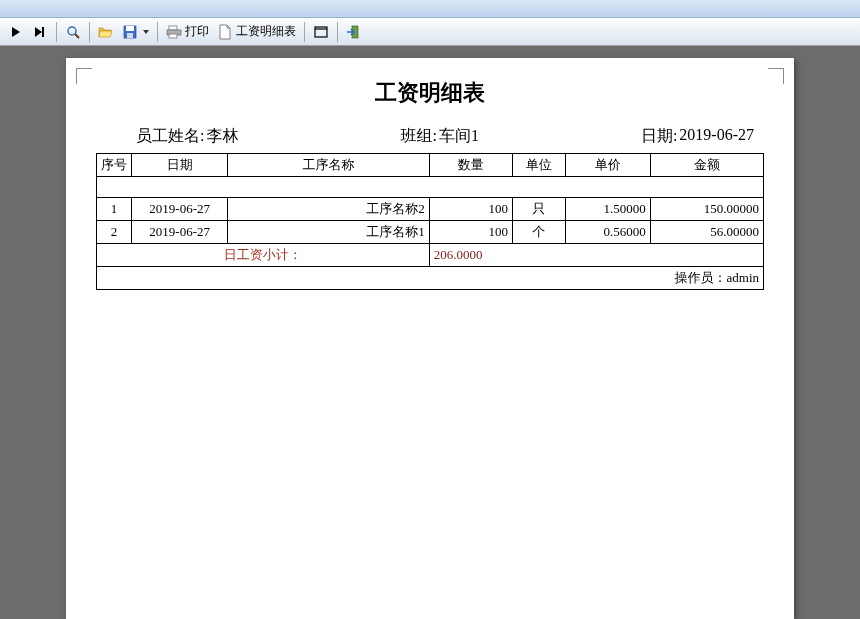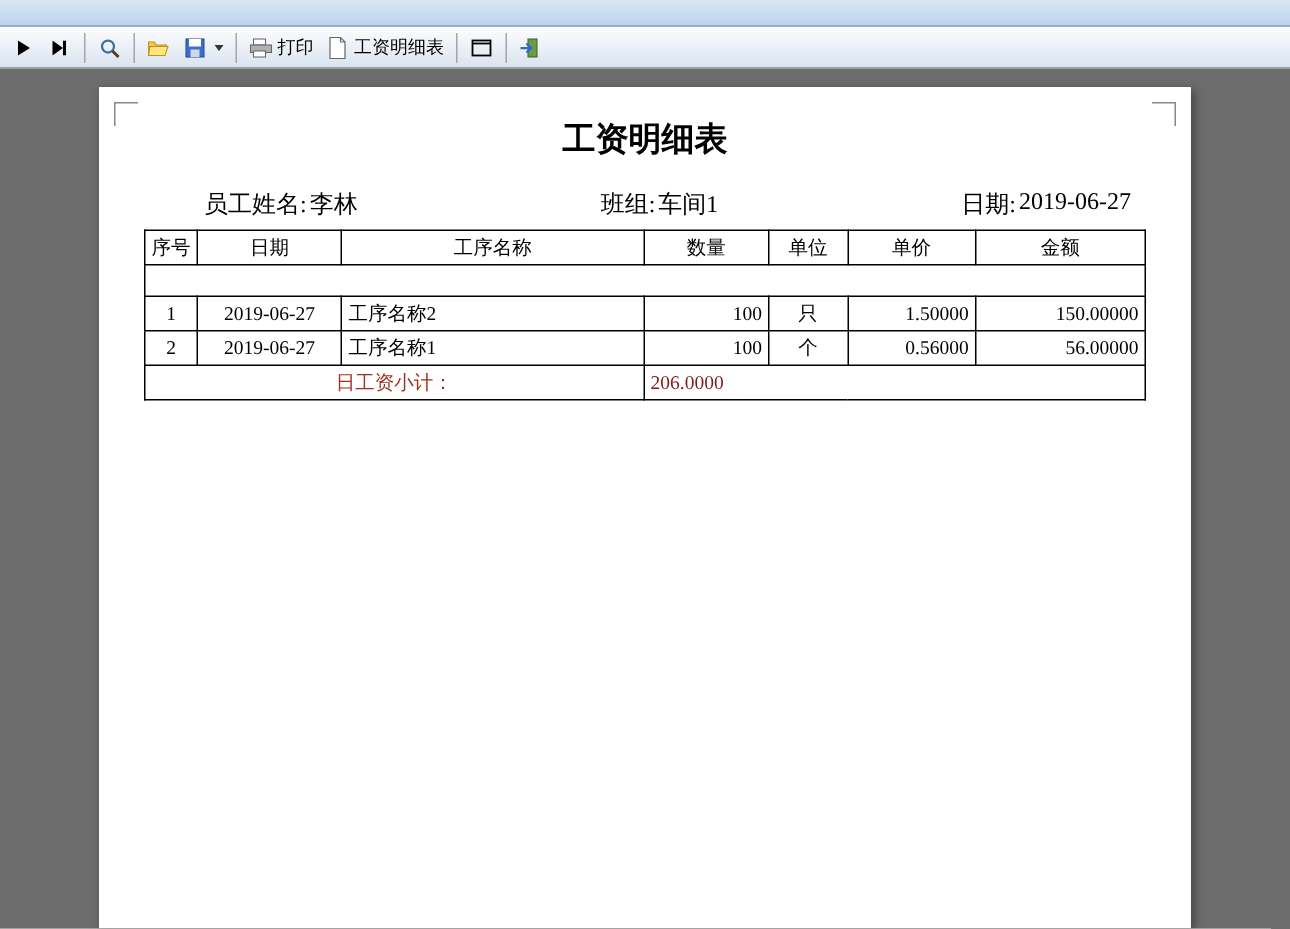--- a/index.html
+++ b/index.html
@@ -92,21 +92,21 @@
     }
     table.report th, table.report td {
       border: 1px solid #000;
       padding: 2px 4px;
       height: 20px;
       white-space: nowrap;
     }
     table.report th { font-weight: normal; text-align: center; }
     .col-idx { width: 28px; text-align: center; }
     .col-date { width: 100px; text-align: center; }
-    .col-name { width: 220px; text-align: left; }
+    .col-name { width: 220px; text-align: right; }
     .col-qty { width: 90px; text-align: right; }
     .col-unit { width: 55px; text-align: center; }
     .col-price { width: 90px; text-align: right; }
     .col-amount { width: 120px; text-align: right; }
     .blank-row td { height: 22px; border-left: 1px solid #000; border-right: 1px solid #000; border-top:1px solid #000; border-bottom:1px solid #000;}
     .subtotal-label { text-align: center; color: #a03020; }
     .subtotal-val { text-align: left; color: #7f1d1d; }
     .operator-row td {
       border-left: none; border-right: none; border-bottom: none; border-top: 1px solid #000;
       text-align: right;
@@ -256,16 +256,21 @@
           <td class="col-name">工序名称1</td>
           <td class="col-qty">100</td>
           <td class="col-unit">个</td>
           <td class="col-price">0.56000</td>
           <td class="col-amount">56.00000</td>
         </tr>
         <tr>
           <td colspan="3" class="subtotal-label">日工资小计：</td>
           <td colspan="4" class="subtotal-val">206.0000</td>
         </tr>
+        <tr class="operator-row">
+          <td colspan="7">
+            <span>操作员：</span><span>admin</span>
+          </td>
+        </tr>
       </tbody>
     </table>
   </div>
 </div>
 
 </body></html>

